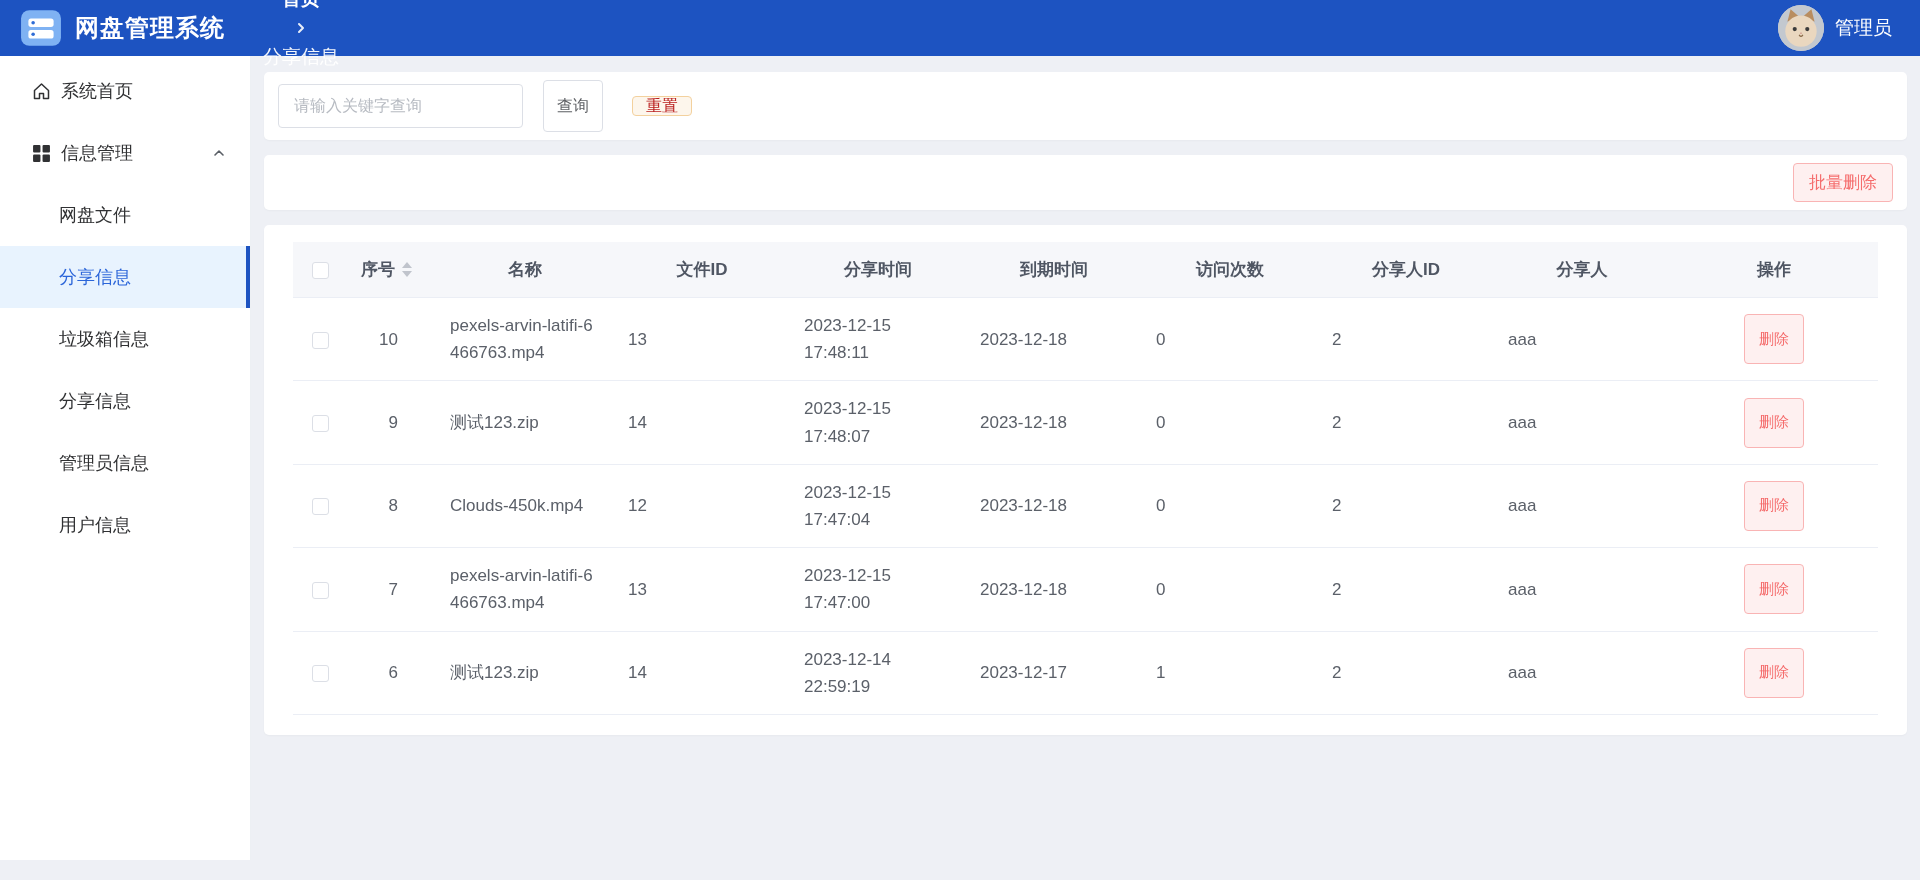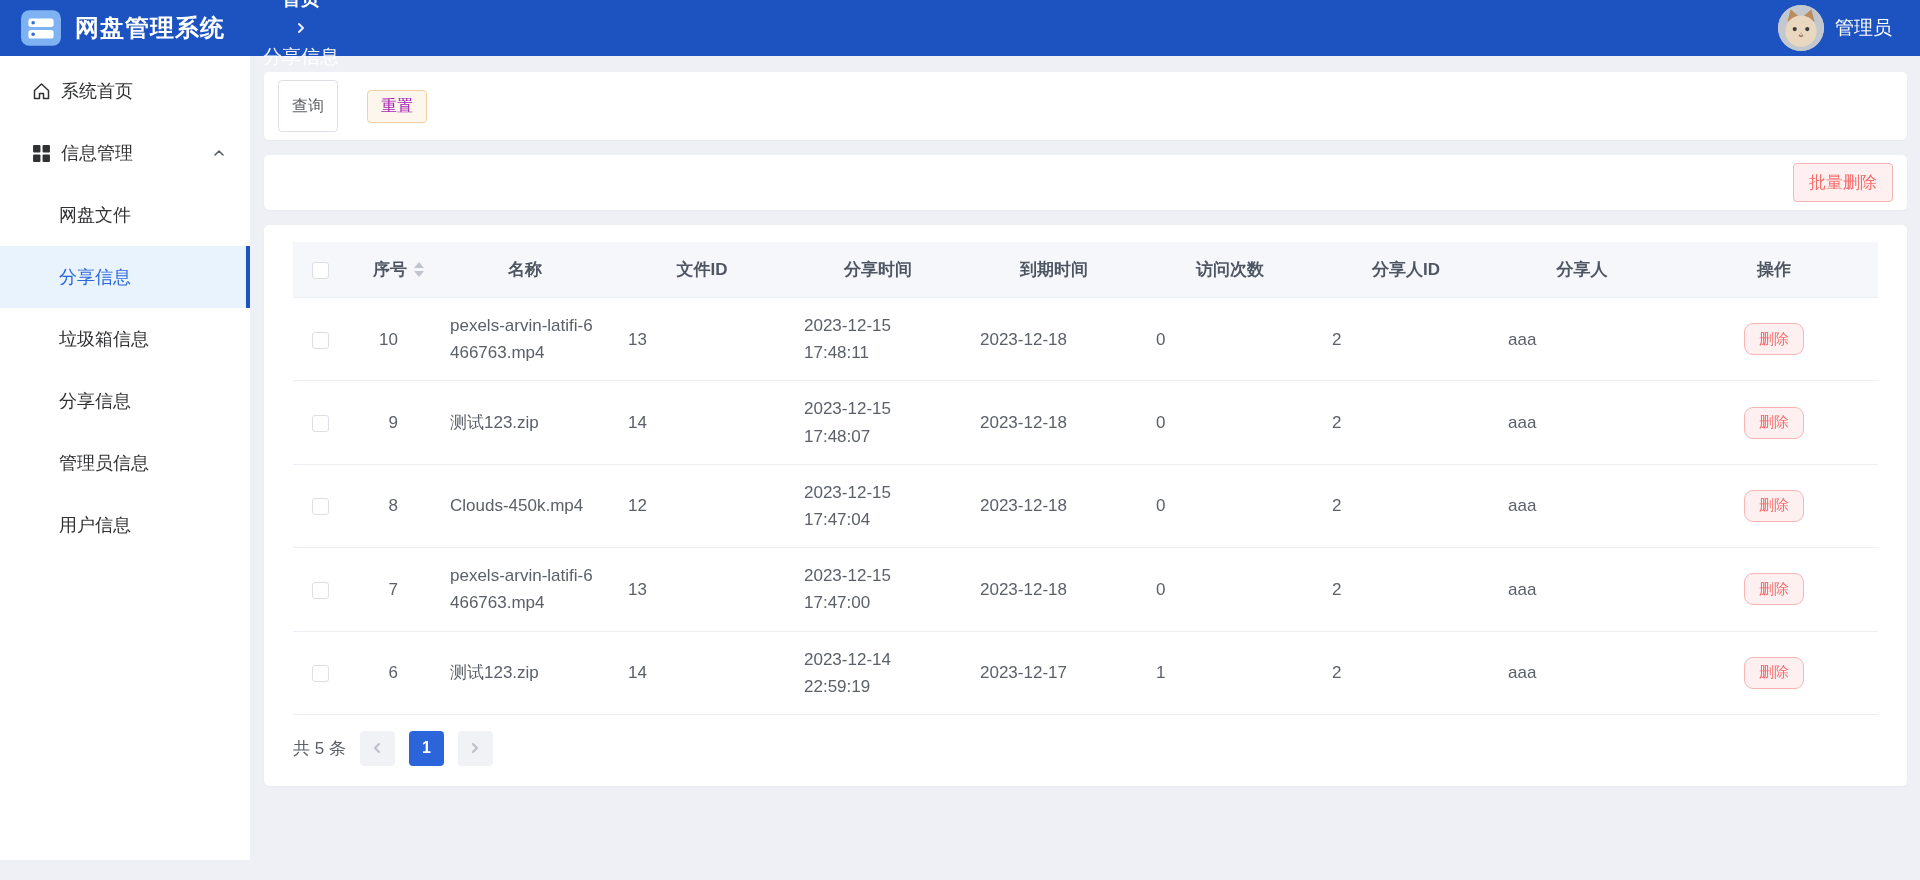--- a/index.html
+++ b/index.html
@@ -62,38 +62,38 @@
     padding:0 15px; font-size:16px; color:#303133; outline:none;
     font-family:inherit;
   }
   .text-input::placeholder { color:#b7bbc2; }
 
   .btn {
     display:inline-flex; align-items:center; justify-content:center;
     border-radius:4px; cursor:pointer; font-family:inherit; white-space:nowrap;
   }
   .btn-default { height:52px; padding:0 13px; background:#fff; border:1px solid #dcdfe6; color:#606266; font-size:16px; }
-  .btn-warning { height:33px; padding:0 13px; background:#fdf6ec; border:1px solid #f3d19e; color:#a21caf; font-size:16px; }
+  .btn-warning { height:20px; padding:0 13px; background:#fdf6ec; border:1px solid #f3d19e; color:#b91c1c; font-size:16px; }
   .btn-danger  { height:39px; padding:0 15px; background:#fef0f0; border:1px solid #f9b4b4; color:#f56c6c; font-size:17px; }
-  .btn-mini    { height:32px; padding:0 14px; font-size:15px;border-radius:9px; }
+  .btn-mini    { height:50px; padding:0 14px; font-size:15px; }
   .reset-gap { margin-left:9px; }
 
   
   table { width:100%; border-collapse:collapse; table-layout:fixed; font-size:17px; }
   thead th {
     background:#f6f7fa; color:#4f5663; font-weight:600; text-align:center;
     padding:16px 14px; border-bottom:1px solid #ebeef5; white-space:nowrap;
   }
   tbody td {
     padding:14px 14px; border-bottom:1px solid #ebeef5; vertical-align:middle;
     line-height:1.6; color:#5b6069;
   }
   .col-check, th.col-check { text-align:center; padding-left:4px; padding-right:4px; }
   .col-seq { text-align:right; padding-right:38px; }
-  th.col-seq-h { text-align:center; padding-right:0; }
+  th.col-seq-h { text-align:left; padding-right:0; }
   .col-name { word-break:break-all; }
   .col-op, th.col-op { text-align:center; }
 
   .checkbox {
     width:17px; height:17px; display:inline-block; background:#fff;
     border:1px solid #dcdfe6; border-radius:3px; cursor:pointer; vertical-align:middle;
   }
 
   .th-inner { display:inline-flex; align-items:center; }
   .sort-caret { display:inline-flex; flex-direction:column; gap:3px; margin-left:7px; }
@@ -198,20 +198,21 @@
 
       <div class="side-item side-sub">
         <span>用户信息</span>
       </div>
 
     </aside>
 
     <main class="main">
 
       <section class="card search-card">
+        <input class="text-input" type="text" placeholder="请输入关键字查询" style="">
         <button class="btn btn-default">查询</button>
         <button class="btn btn-warning reset-gap">重置</button>
       </section>
 
       <section class="card action-card">
         <button class="btn btn-danger">批量删除</button>
       </section>
 
       <section class="card table-card">
         <table>
@@ -332,31 +333,17 @@
     <td><span>1</span></td>
     <td><span>2</span></td>
     <td><span>aaa</span></td>
     <td class="col-op">
       <button class="btn btn-danger btn-mini">删除</button>
     </td>
   </tr>
 </tbody>
         </table>
 
-        <div class="pagination">
-          <span>共 5 条</span>
-          <button class="page-btn">
-            <svg width="14" height="14" viewBox="0 0 14 14">
-              <path d="M9 3 L5 7 L9 11" stroke="#b9bec7" stroke-width="2" fill="none" stroke-linecap="round" stroke-linejoin="round"></path>
-            </svg>
-          </button>
-          <button class="page-btn active">1</button>
-          <button class="page-btn">
-            <svg width="14" height="14" viewBox="0 0 14 14">
-              <path d="M5 3 L9 7 L5 11" stroke="#b9bec7" stroke-width="2" fill="none" stroke-linecap="round" stroke-linejoin="round"></path>
-            </svg>
-          </button>
-        </div>
       </section>
 
     </main>
   </div>
 </div>
 
 </body></html>

